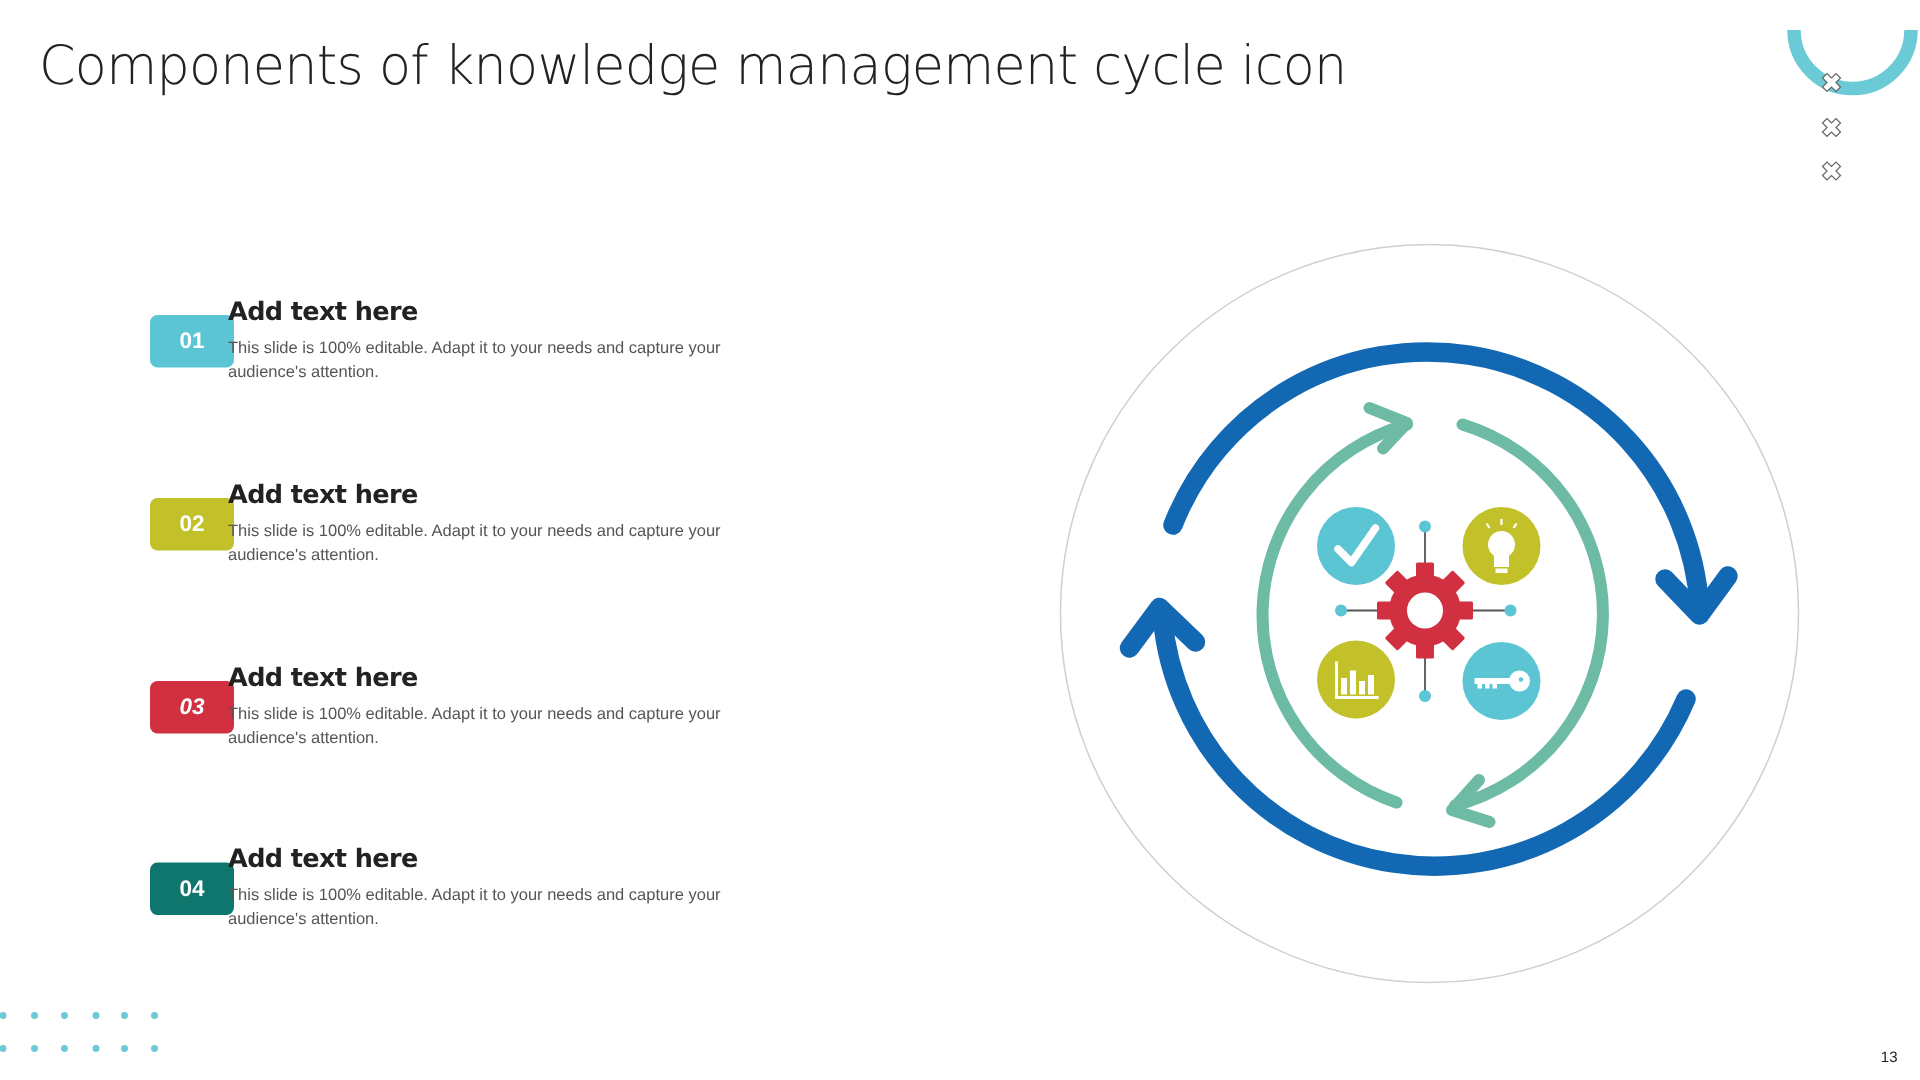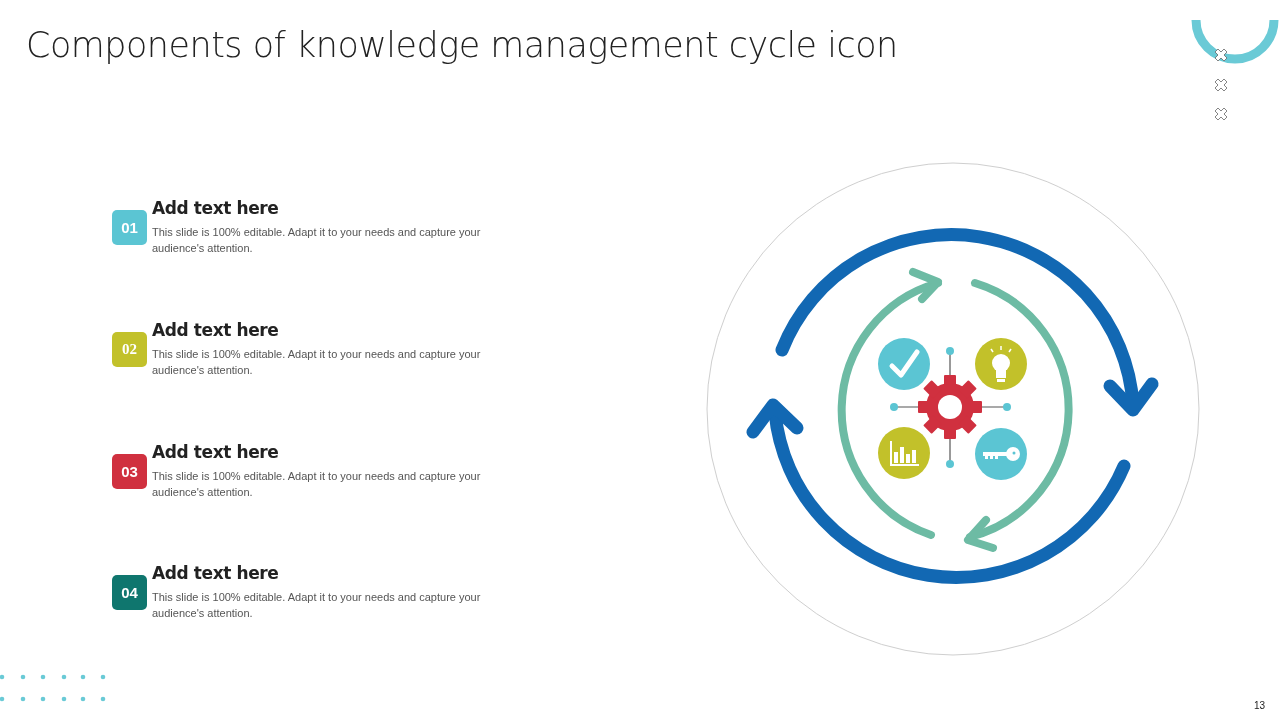--- a/index.html
+++ b/index.html
@@ -1,20 +1,20 @@
 <!DOCTYPE html>
 <html><head>
 <meta charset="utf-8">
 <style>
   html, body { margin:0; padding:0; }
   body { width:1280px; height:720px; position:relative; background:#ffffff; overflow:hidden; font-family:"Liberation Sans", sans-serif; }
   .title { position:absolute; left:26px; top:24px; font-family:"DejaVu Sans", sans-serif; font-weight:300; font-size:36px; color:#222222; letter-spacing:-0.5px; white-space:nowrap; transform:scaleX(0.97); transform-origin:left; }
   .deco-tr { position:absolute; left:1180px; top:0; width:100px; height:140px; }
   .item { position:absolute; left:96px; width:400px; height:70px; }
-  .badge { position:absolute; left:16px; top:12px; width:35px; height:35px; border-radius:5px; color:#fff; font-weight:bold; font-size:15px; display:flex; align-items:center; justify-content:center; }
+  .badge { position:absolute; left:4px; top:12px; width:56px; height:35px; border-radius:5px; color:#fff; font-weight:bold; font-size:15px; display:flex; align-items:center; justify-content:center; }
   .item-title { position:absolute; left:56px; top:0; font-size:17px; font-weight:bold; color:#222; font-family:"DejaVu Sans", sans-serif; letter-spacing:-0.4px; }
   .item-desc { position:absolute; left:56px; top:26px; width:330px; font-size:11px; line-height:16px; color:#555; }
   .dots { position:absolute; left:0; top:672px; }
   .page-num { position:absolute; right:15px; top:700px; font-size:10px; color:#222; }
   .diagram { position:absolute; left:700px; top:156px; width:506px; height:506px; }
 </style>
 </head>
 <body>
 
 <div class="title">Components of knowledge management cycle icon</div>
@@ -27,26 +27,26 @@
     <path d="M35 111 l3 -3 l3 3 l3 -3 l3 3 l-3 3 l3 3 l-3 3 l-3 -3 l-3 3 l-3 -3 l3 -3z"></path>
   </g>
 </svg>
 
 <div class="item" style="top:198px;">
   <div class="badge" style="background:#5BC5D3;">01</div>
   <div class="item-title">Add text here</div>
   <div class="item-desc">This slide is 100% editable. Adapt it to your needs and capture your audience's attention.</div>
 </div>
 <div class="item" style="top:320px;">
-  <div class="badge" style="background:#C2C12A;font-family:Liberation Serif, serif;">02</div>
+  <div class="badge" style="background:#C2C12A;">02</div>
   <div class="item-title">Add text here</div>
   <div class="item-desc">This slide is 100% editable. Adapt it to your needs and capture your audience's attention.</div>
 </div>
 <div class="item" style="top:442px;">
-  <div class="badge" style="background:#D0303F;">03</div>
+  <div class="badge" style="background:#D0303F;font-style:italic;">03</div>
   <div class="item-title">Add text here</div>
   <div class="item-desc">This slide is 100% editable. Adapt it to your needs and capture your audience's attention.</div>
 </div>
 <div class="item" style="top:563px;">
   <div class="badge" style="background:#0f766e;">04</div>
   <div class="item-title">Add text here</div>
   <div class="item-desc">This slide is 100% editable. Adapt it to your needs and capture your audience's attention.</div>
 </div>
 
 <svg class="diagram" viewBox="700 156 506 506">

